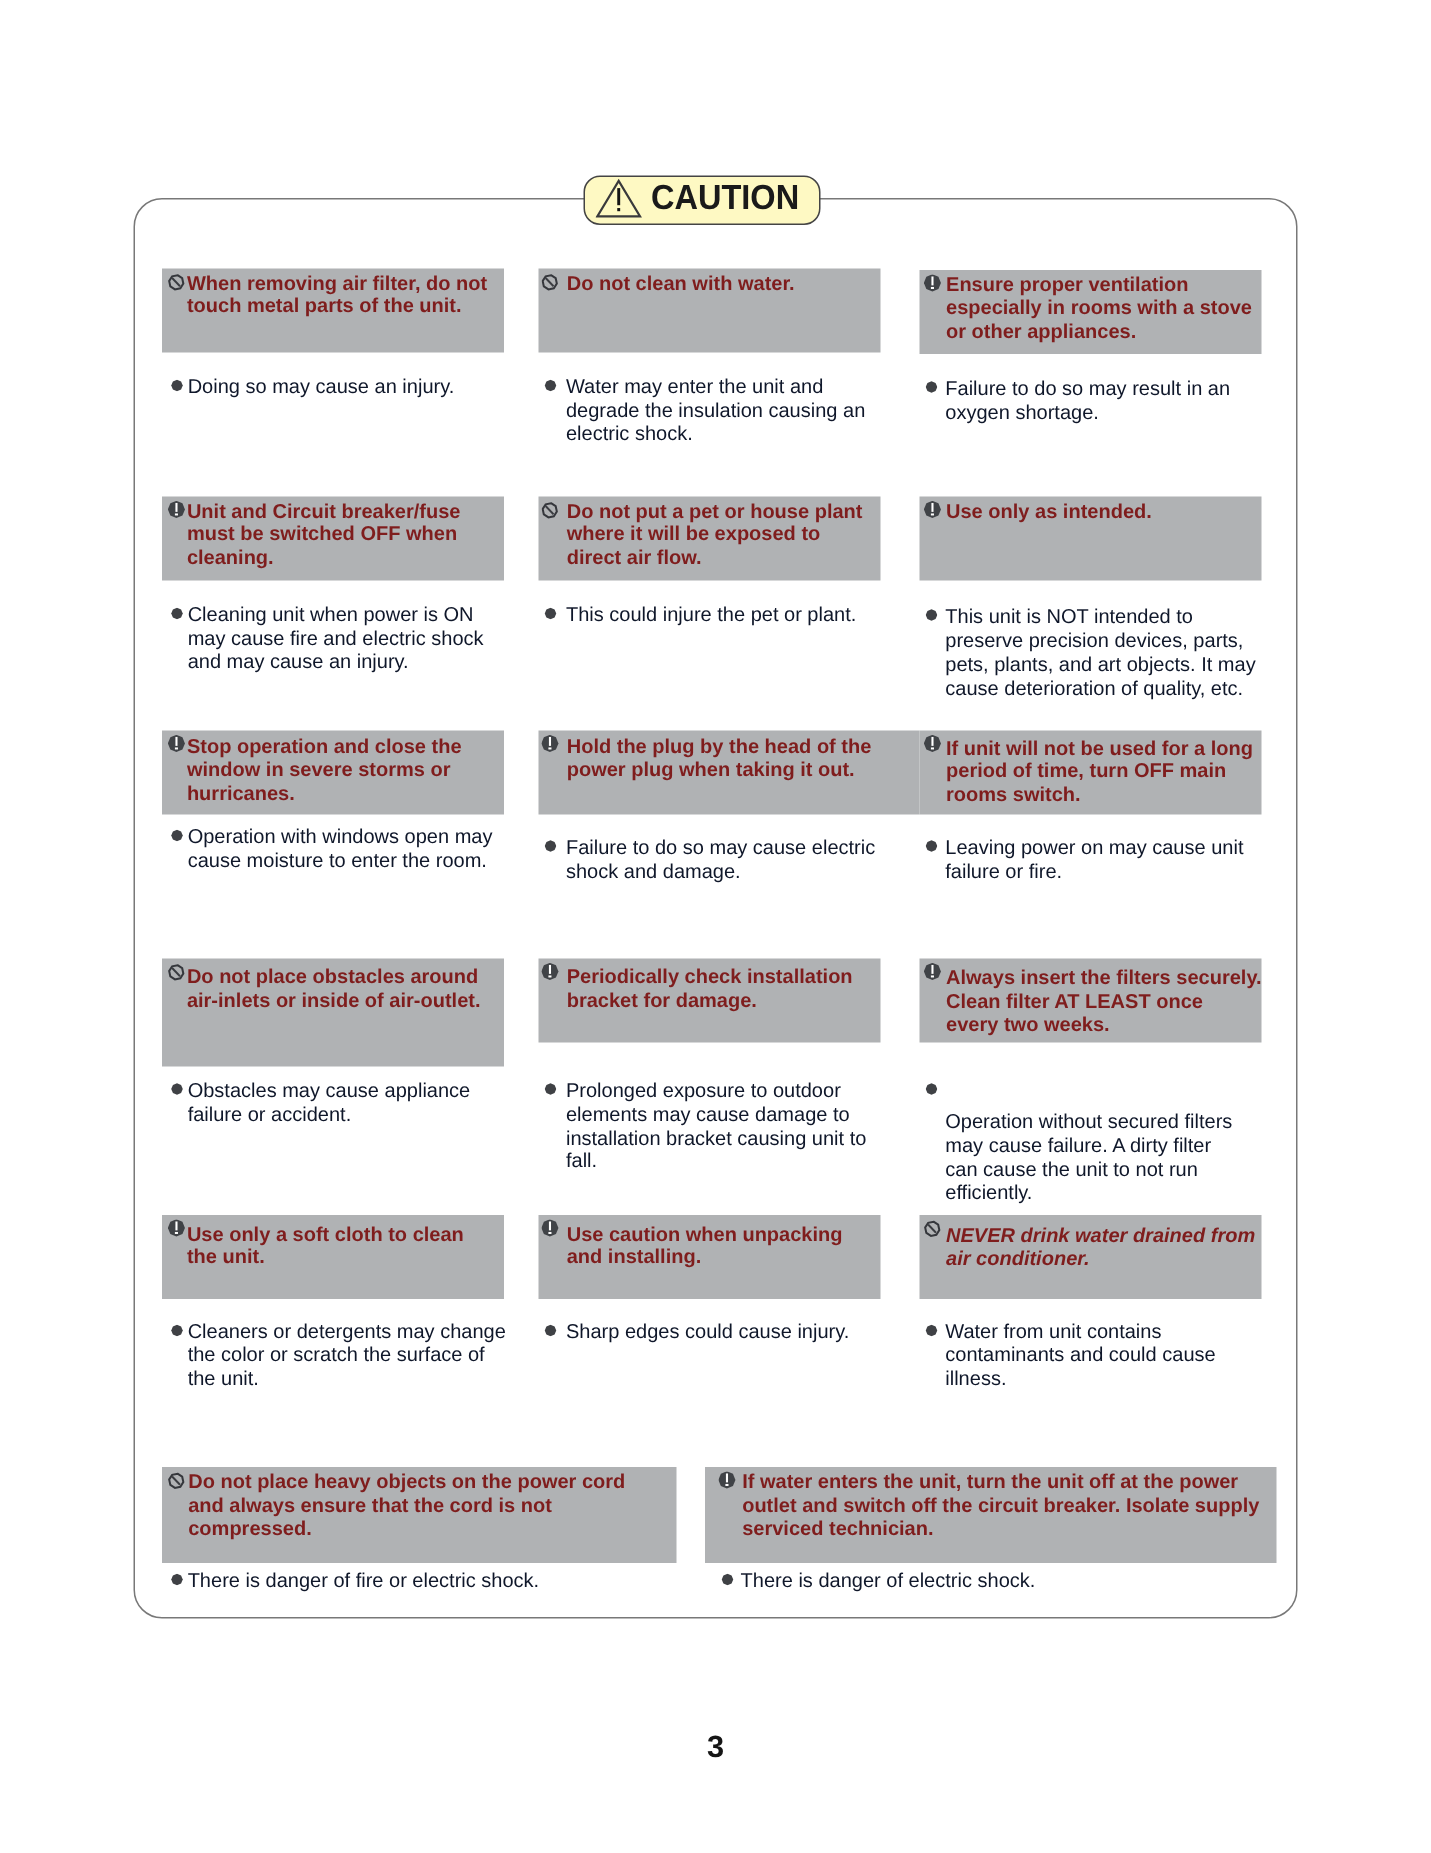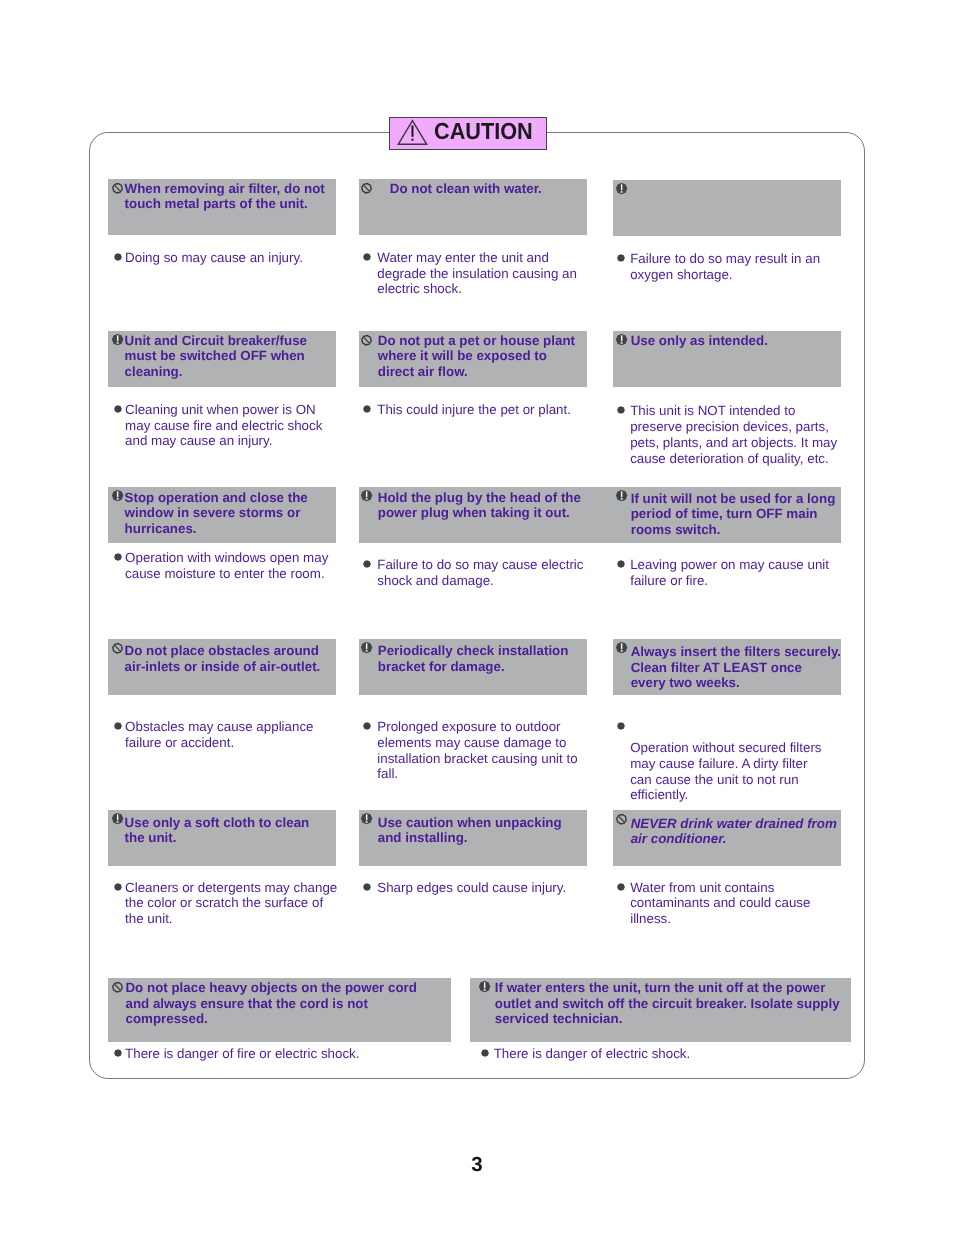--- a/index.html
+++ b/index.html
@@ -15,45 +15,45 @@
 
   .frame{
     position:absolute;left:89px;top:132px;width:776px;height:947px;
     border:1.2px solid #787878;border-radius:19px;box-sizing:border-box;
   }
   .frame-notch{
     position:absolute;left:390px;top:128px;width:156px;height:9px;background:#ffffff;
   }
   .caution-badge{
     position:absolute;left:389px;top:117px;width:158px;height:33px;
-    background:#f0abfc;border:1.2px solid #444;border-radius:0;
+    background:#fef9c3;border:1.2px solid #444;border-radius:11px;
     box-sizing:border-box;
   }
   .caution-badge .tri{position:absolute;left:7.3px;top:1px;}
   .caution-badge .label{
     position:absolute;left:43.6px;top:1.1px;
     font-size:23.2px;font-weight:bold;color:#1a1a1a;
     line-height:25px;letter-spacing:0px;white-space:nowrap;
     transform:scaleX(0.935);transform-origin:left center;
   }
 
   .hdr{
     position:absolute;background:#b0b2b4;box-sizing:border-box;
   }
   .hdr .htext{
     position:absolute;
-    color:#4c1d95;font-size:13.35px;font-weight:bold;line-height:15.55px;
+    color:#7f1d1d;font-size:13.35px;font-weight:bold;line-height:15.55px;
     white-space:nowrap;
   }
   .hdr .hicon{position:absolute;}
 
   .bodyblk{position:absolute;}
   .bodyblk .btext{
     position:absolute;top:0;
-    font-size:13.35px;line-height:15.8px;color:#4c1d95;white-space:nowrap;
+    font-size:13.35px;line-height:15.8px;color:#0f172a;white-space:nowrap;
   }
   .bodyblk .bul{
     position:absolute;top:3.1px;
   }
 
   .pageno{
     position:absolute;left:0;top:1155px;width:954px;text-align:center;
     font-size:20.5px;line-height:20.5px;font-weight:bold;color:#151515;
   }
 </style>
@@ -91,40 +91,45 @@
         </svg>
         <div class="btext" style="left: 17.3px;">
           <div>Doing so may cause an injury.</div>
         </div>
       </div>
       <div class="hdr" style="left: 358.8px; top: 178.9px; width: 228px; height: 56px;">
         <svg width="12" height="12" viewBox="0 0 12 12" class="hicon" style="left: 2.2px; top: 3.3px;">
           <polygon points="6.36,1.48 9.45,3.47 10.22,7.06 8.23,10.15 4.64,10.92 1.55,8.93 0.78,5.34 2.77,2.25" fill="none" stroke="#35373c" stroke-width="1.35"></polygon>
           <line x1="2.75" y1="3.35" x2="8.0" y2="8.85" stroke="#3a3c41" stroke-width="1.3"></line>
         </svg>
-        <div class="htext" style="left: 19px; top: 1.8px; margin-left: 12px;">
+        <div class="htext" style="left: 19px; top: 1.8px;">
           <div>Do not clean with water.</div>
         </div>
       </div>
       <div class="bodyblk" style="left: 358.8px; top: 249.8px; width: 228px;">
         <svg width="8" height="8" viewBox="0 0 8 8" class="bul" style="left: 3.8px;">
           <polygon points="4.00,0.15 6.72,1.28 7.85,4.00 6.72,6.72 4.00,7.85 1.28,6.72 0.15,4.00 1.28,1.28" fill="#3f4145"></polygon>
         </svg>
         <div class="btext" style="left: 18.5px;">
           <div>Water may enter the unit and</div>
           <div>degrade the insulation causing an</div>
           <div>electric shock.</div>
         </div>
       </div>
       <div class="hdr" style="left: 613px; top: 180px; width: 228px; height: 56px;">
         <svg width="12" height="12" viewBox="0 0 12 12" class="hicon" style="left: 2.9px; top: 3.3px;">
           <polygon points="5.60,-0.10 9.63,1.57 11.30,5.60 9.63,9.63 5.60,11.30 1.57,9.63 -0.10,5.60 1.57,1.57" fill="#404347"></polygon>
           <rect x="4.95" y="1.3" width="1.4" height="5.95" fill="#fff"></rect>
           <rect x="4.6" y="8.3" width="2.05" height="1.35" fill="#fff"></rect>
         </svg>
+        <div class="htext" style="left: 17.7px; top: 1.8px;">
+          <div>Ensure proper ventilation</div>
+          <div>especially in rooms with a stove</div>
+          <div>or other appliances.</div>
+        </div>
       </div>
       <div class="bodyblk" style="left: 613px; top: 251.1px; width: 228px;">
         <svg width="8" height="8" viewBox="0 0 8 8" class="bul" style="left: 4.2px;">
           <polygon points="4.00,0.15 6.72,1.28 7.85,4.00 6.72,6.72 4.00,7.85 1.28,6.72 0.15,4.00 1.28,1.28" fill="#3f4145"></polygon>
         </svg>
         <div class="btext" style="left: 17.2px;">
           <div>Failure to do so may result in an</div>
           <div>oxygen shortage.</div>
         </div>
       </div>
@@ -245,21 +250,21 @@
       </div>
       <div class="bodyblk" style="left: 613px; top: 556.8px; width: 228px;">
         <svg width="8" height="8" viewBox="0 0 8 8" class="bul" style="left: 4.2px;">
           <polygon points="4.00,0.15 6.72,1.28 7.85,4.00 6.72,6.72 4.00,7.85 1.28,6.72 0.15,4.00 1.28,1.28" fill="#3f4145"></polygon>
         </svg>
         <div class="btext" style="left: 17.2px;">
           <div>Leaving power on may cause unit</div>
           <div>failure or fire.</div>
         </div>
       </div>
-      <div class="hdr" style="left: 107.8px; top: 638.9px; width: 228px; height: 56px;">
+      <div class="hdr" style="left: 107.8px; top: 638.9px; width: 228px; height: 72px;">
         <svg width="12" height="12" viewBox="0 0 12 12" class="hicon" style="left: 4.2px; top: 3.3px;">
           <polygon points="6.36,1.48 9.45,3.47 10.22,7.06 8.23,10.15 4.64,10.92 1.55,8.93 0.78,5.34 2.77,2.25" fill="none" stroke="#35373c" stroke-width="1.35"></polygon>
           <line x1="2.75" y1="3.35" x2="8.0" y2="8.85" stroke="#3a3c41" stroke-width="1.3"></line>
         </svg>
         <div class="htext" style="left: 16.8px; top: 4.3px;">
           <div>Do not place obstacles around</div>
           <div>air-inlets or inside of air-outlet.</div>
         </div>
       </div>
       <div class="bodyblk" style="left: 107.8px; top: 719px; width: 228px;">

